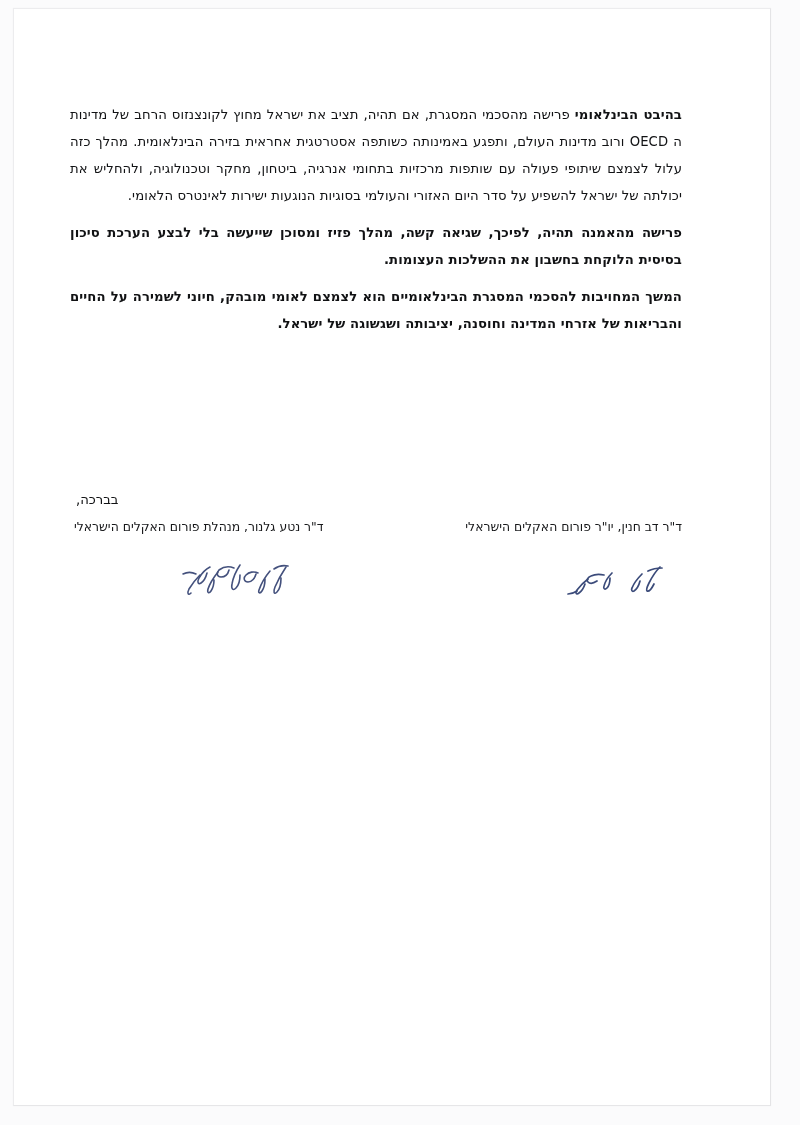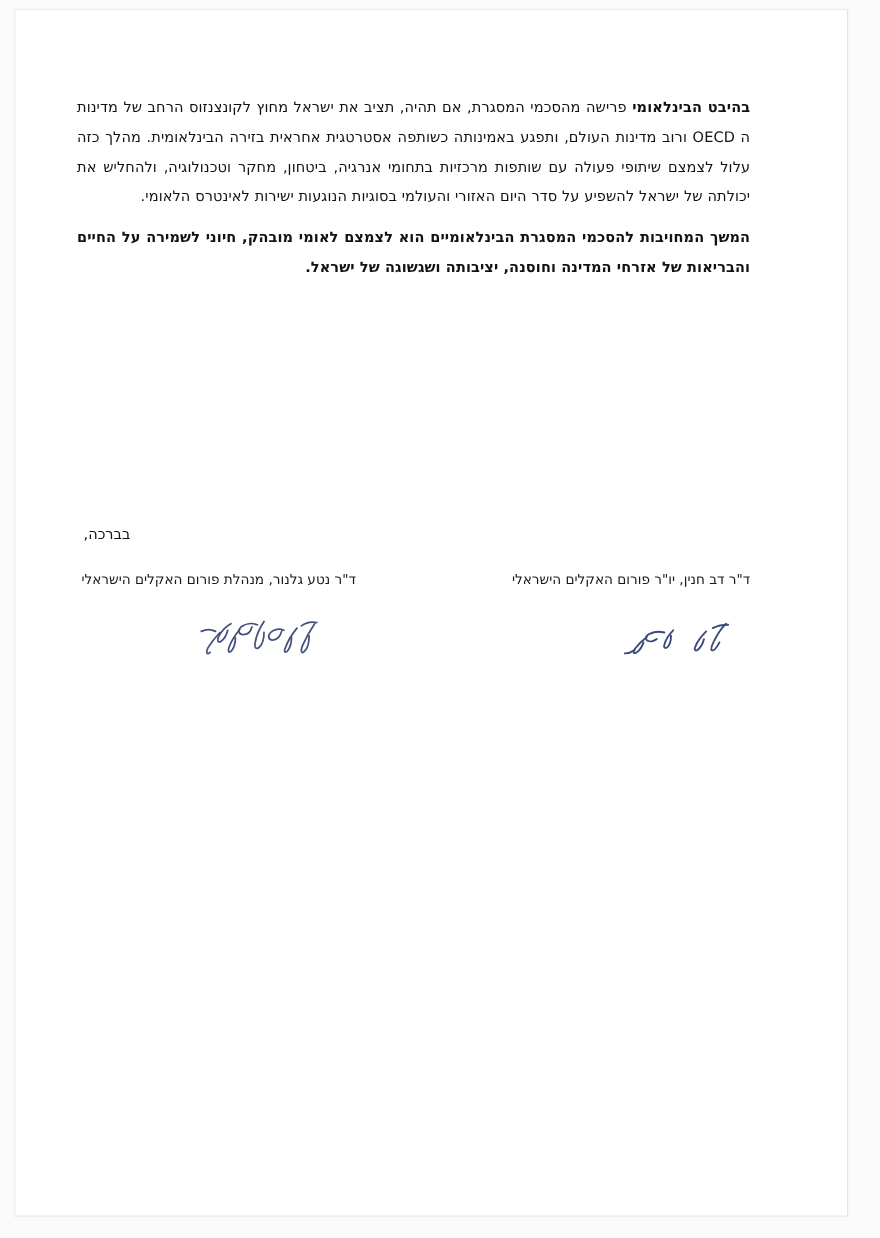--- a/index.html
+++ b/index.html
@@ -36,21 +36,21 @@
     border-right-color: #e4e4e6;
     border-bottom-color: #e6e6e8;
     box-shadow: 0 0 1px rgba(0,0,0,0.05);
     box-sizing: border-box;
   }
 
   
   .letter-body {
     position: absolute;
     right: 88px;
-    top: 76px;
+    top: 92px;
     width: 612px;
     direction: rtl;
     text-align: justify;
     color: #111214;
   }
 
   p.para {
     margin: 0 0 10px 0;
     font-size: 13.2px;
     line-height: 2.05;
@@ -65,21 +65,21 @@
   p.bold-para { font-weight: 700; }
 
   .para-gap-1 { margin-bottom: 16px; }
   .para-gap-2 { margin-bottom: 16px; }
   .para-gap-3 { margin-bottom: 16px; }
 
   
   .closing {
     position: absolute;
     right: 88px;
-    top: 466px;
+    top: 479px;
     width: 612px;
     direction: rtl;
     text-align: left;
     font-size: 13.2px;
     line-height: 1.8;
     color: #111214;
   }
   .closing-inner {
     display: inline-block;
     padding-left: 6px;
@@ -125,20 +125,21 @@
 <body>
 
 <div class="canvas">
 
   <div class="page-sheet">
 
     <div class="letter-body">
 
       <p class="para para-gap-1"><span class="bold-lead">בהיבט הבינלאומי</span><span> פרישה מהסכמי המסגרת, אם תהיה, תציב את ישראל מחוץ לקונצנזוס הרחב של מדינות ה OECD ורוב מדינות העולם, ותפגע באמינותה כשותפה אסטרטגית אחראית בזירה הבינלאומית. מהלך כזה עלול לצמצם שיתופי פעולה עם שותפות מרכזיות בתחומי אנרגיה, ביטחון, מחקר וטכנולוגיה, ולהחליש את יכולתה של ישראל להשפיע על סדר היום האזורי והעולמי בסוגיות הנוגעות ישירות לאינטרס הלאומי.</span></p>
 
+      <p class="para bold-para para-gap-2">פרישה מהאמנה תהיה, לפיכך, שגיאה קשה, מהלך פזיז ומסוכן שייעשה בלי לבצע הערכת סיכון בסיסית הלוקחת בחשבון את ההשלכות העצומות.</p>
 
 
       <p class="para bold-para">המשך המחויבות להסכמי המסגרת הבינלאומיים הוא לצמצם לאומי מובהק, חיוני לשמירה על החיים והבריאות של אזרחי המדינה וחוסנה, יציבותה ושגשוגה של ישראל.</p>
 
     </div>
 
     <div class="closing">
       <span class="closing-inner">בברכה,</span>
     </div>
 

